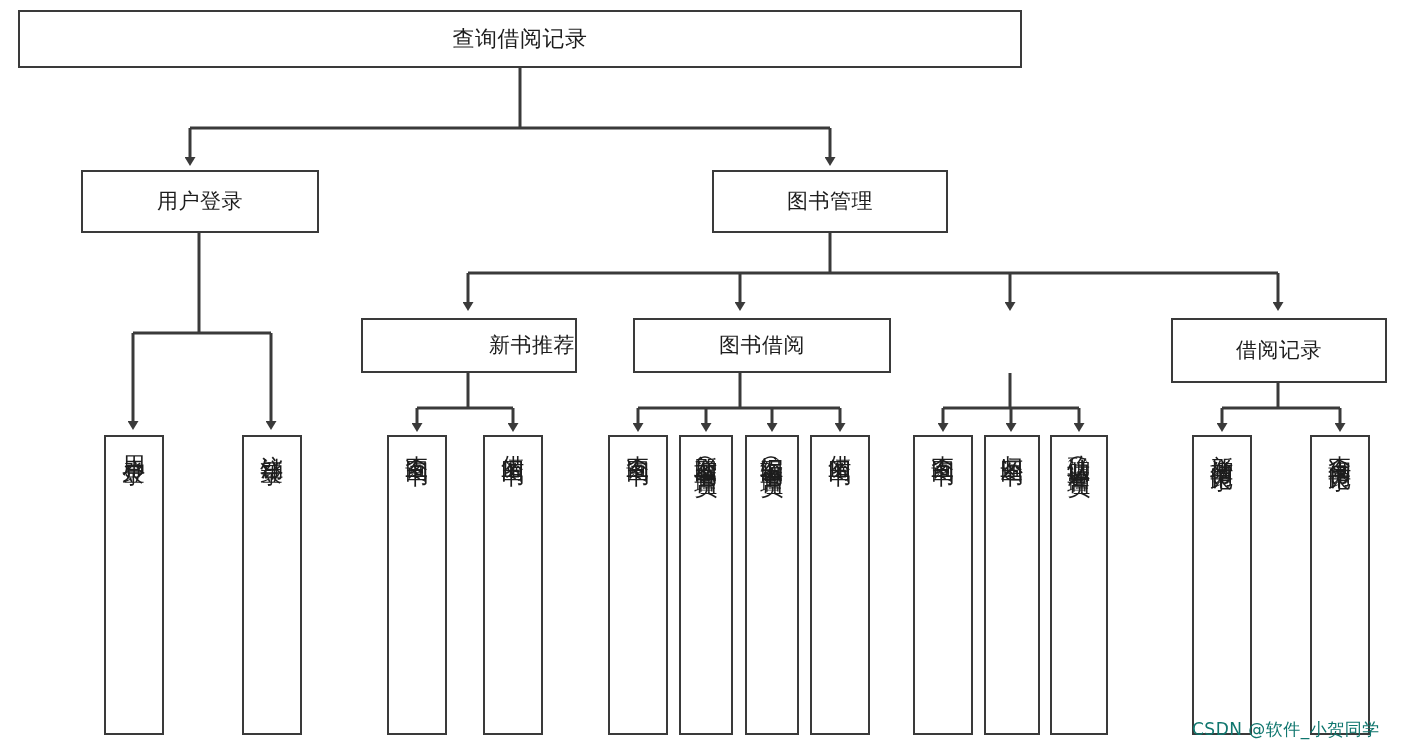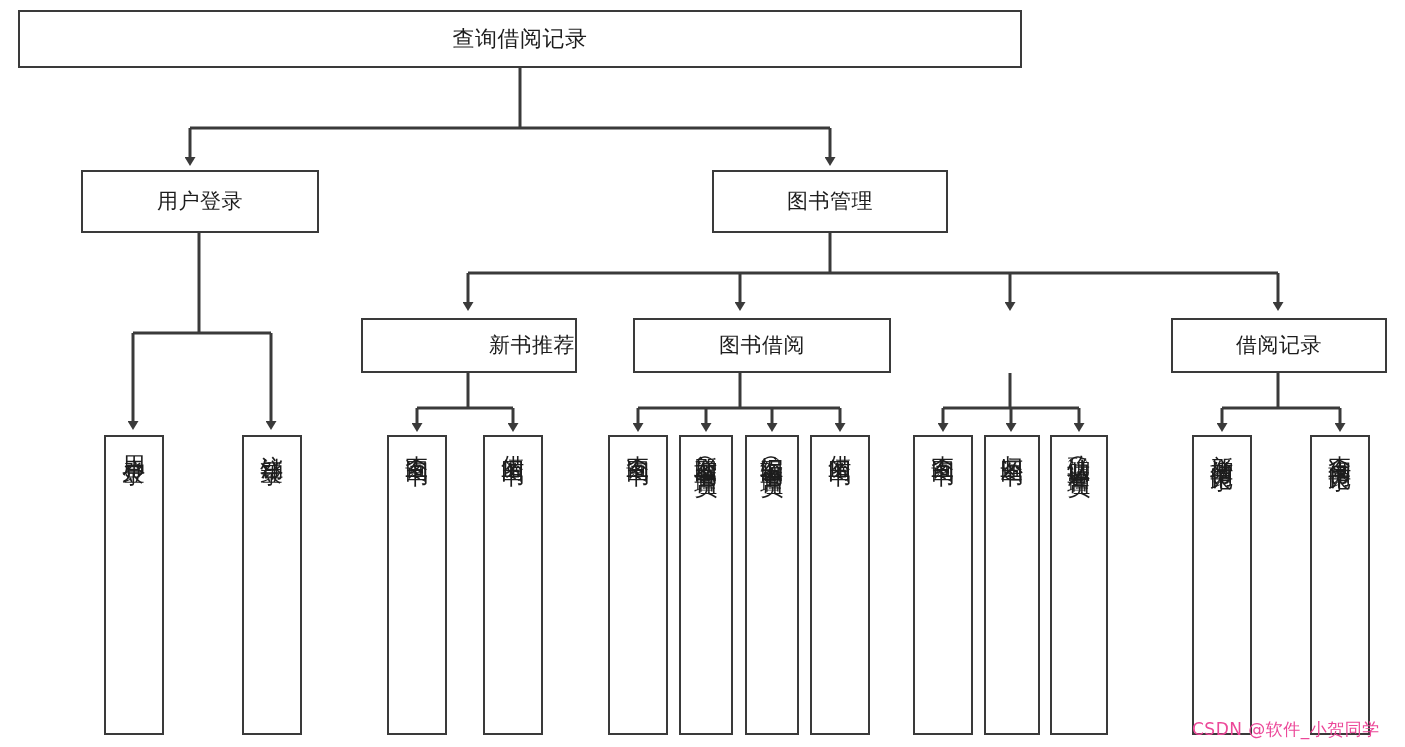--- a/index.html
+++ b/index.html
@@ -55,21 +55,21 @@
     writing-mode: vertical-rl;
     text-orientation: upright;
     font-size: 23px;
     line-height: 1.16;
     letter-spacing: 3px;
     margin: 0 auto;
   }
   .watermark {
     position: absolute;
     font-size: 17px;
-    color: #ec4899;
+    color: #0f766e;
     white-space: nowrap;
     letter-spacing: 0.5px;
   }
 </style>
 </head>
 <body>
 
 <div id="canvas">
 
   <svg id="connectors" viewBox="0 0 1405 747" xmlns="http://www.w3.org/2000/svg">
@@ -134,21 +134,21 @@
   <div class="node horiz" style="left:712px; top:170px; width:236px; height:63px;">
     <span class="label">图书管理</span>
   </div>
 
   <div class="node horiz" style="left:361px; top:318px; width:216px; height:55px;justify-content:flex-end;">
     <span class="label">新书推荐</span>
   </div>
   <div class="node horiz" style="left:633px; top:318px; width:258px; height:55px;">
     <span class="label">图书借阅</span>
   </div>
-  <div class="node horiz" style="left:1171px; top:318px; width:216px; height:55px;">
+  <div class="node horiz" style="left:1171px; top:318px; width:216px; height:65px;">
     <span class="label">借阅记录</span>
   </div>
 
   <div class="node vert" style="left:104px; top:435px; width:60px; height:300px;">
     <span class="label">用户登录</span>
   </div>
   <div class="node vert" style="left:242px; top:435px; width:60px; height:300px;">
     <span class="label">注销登录</span>
   </div>
 

